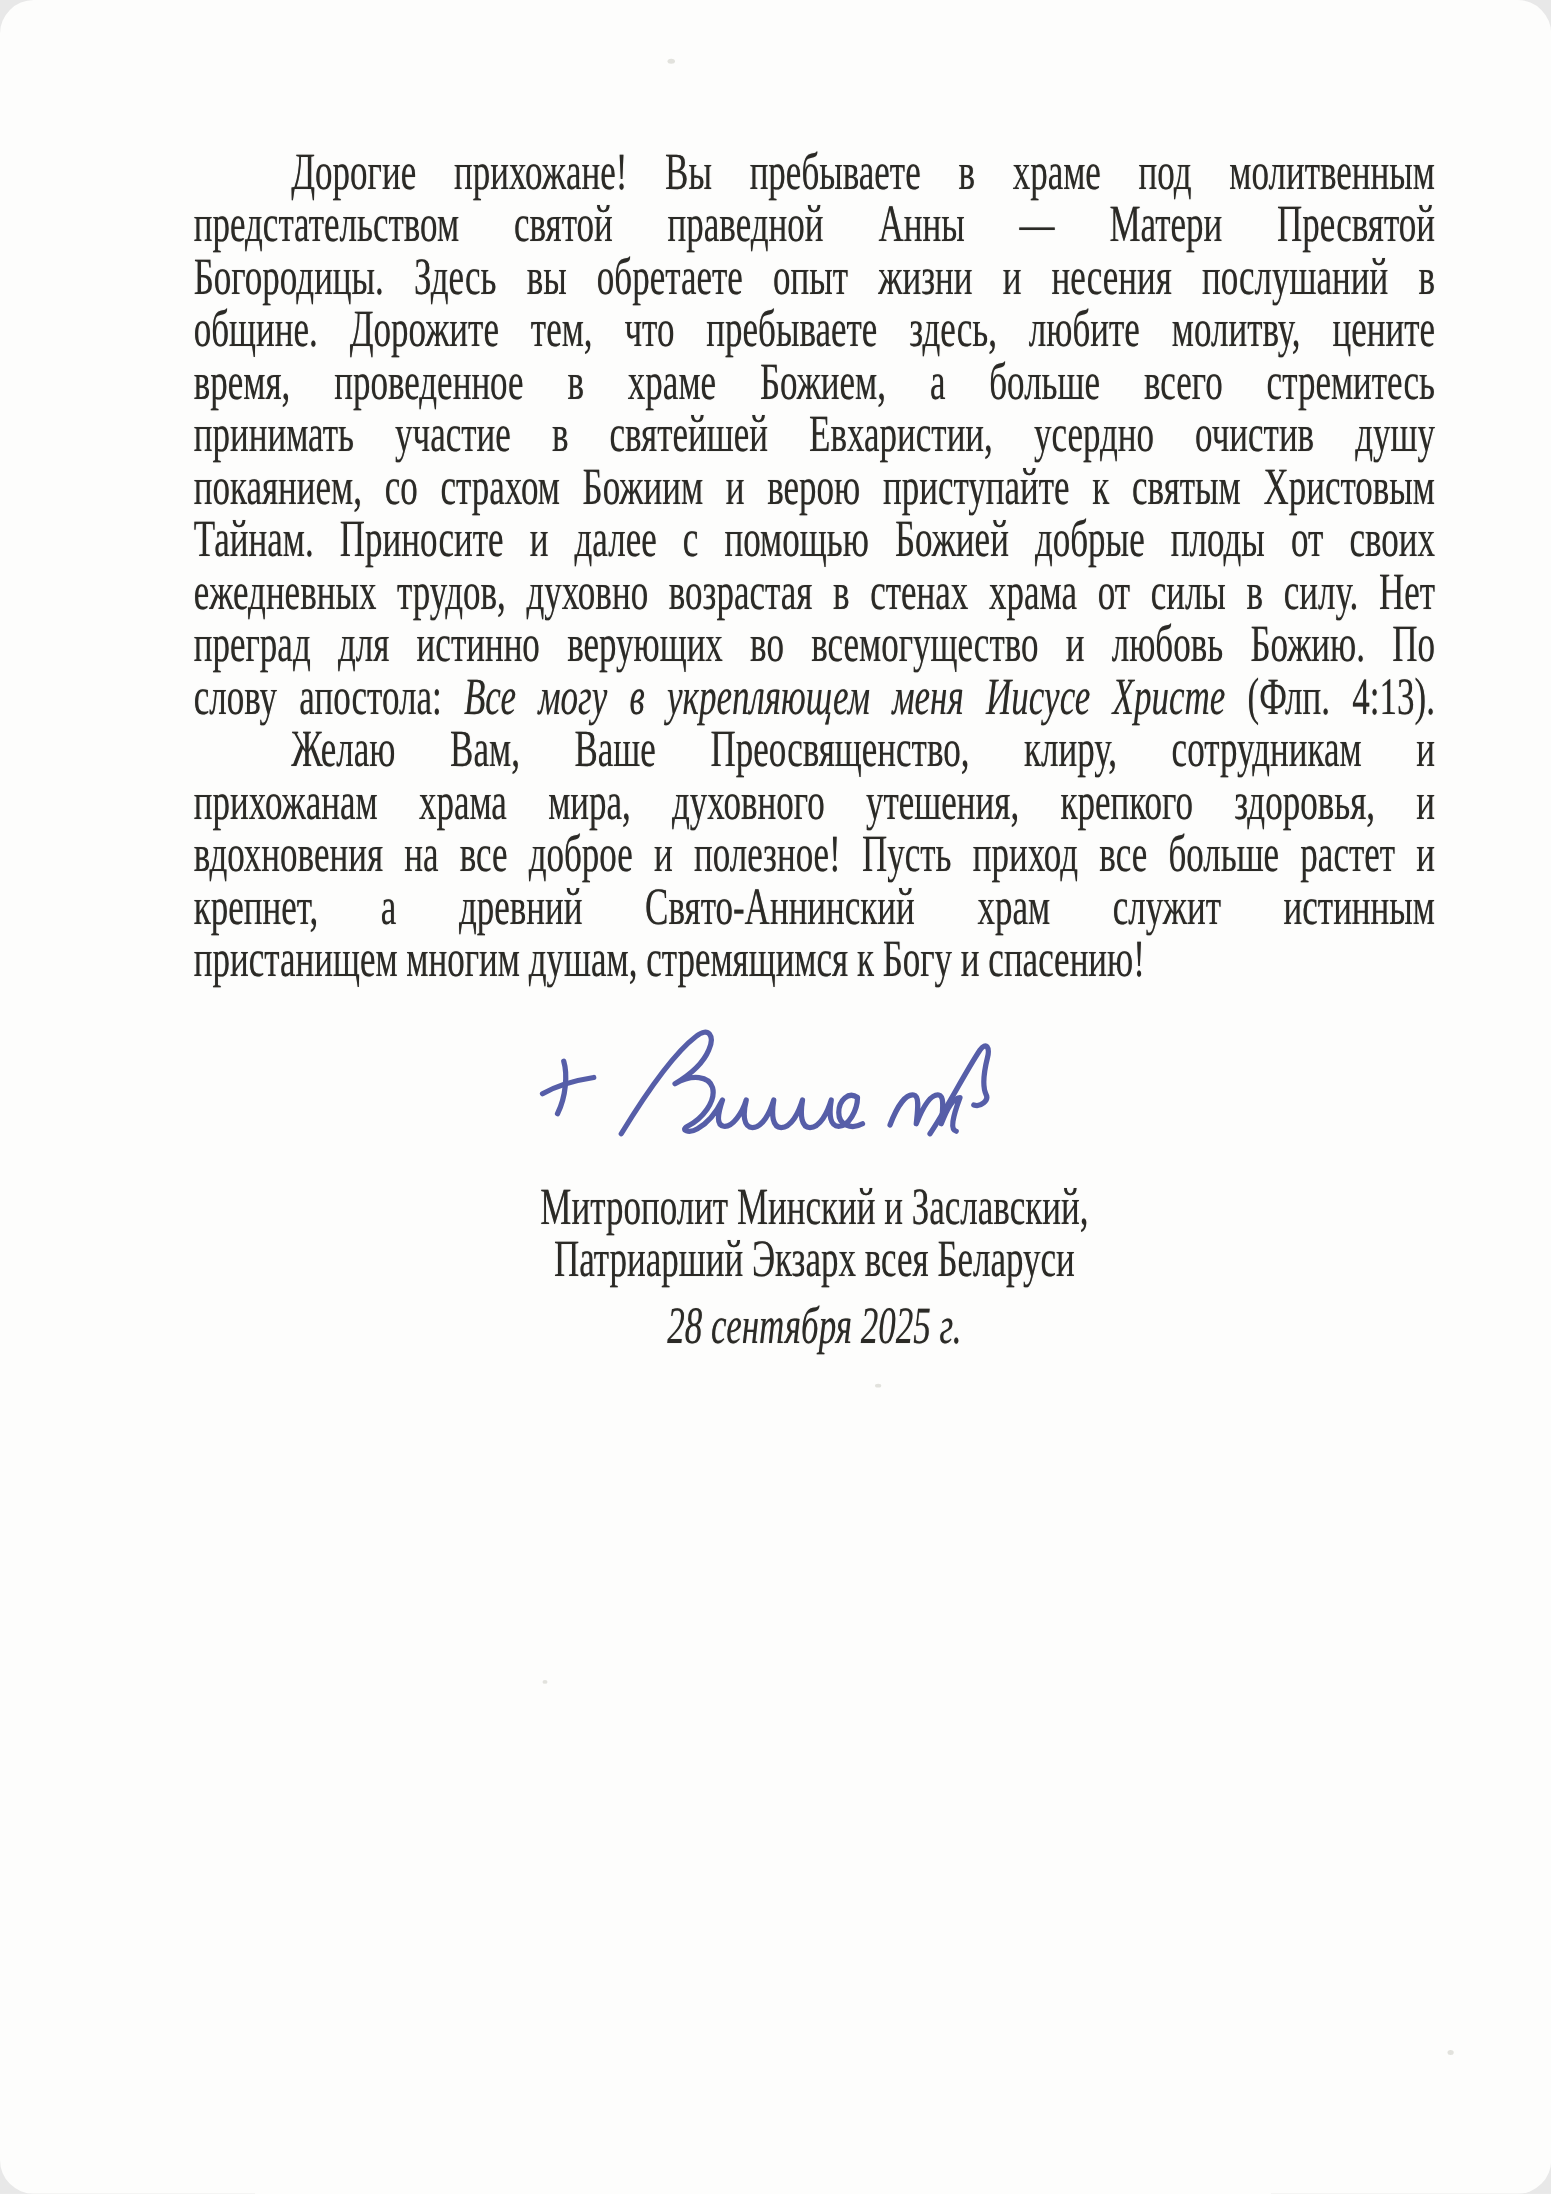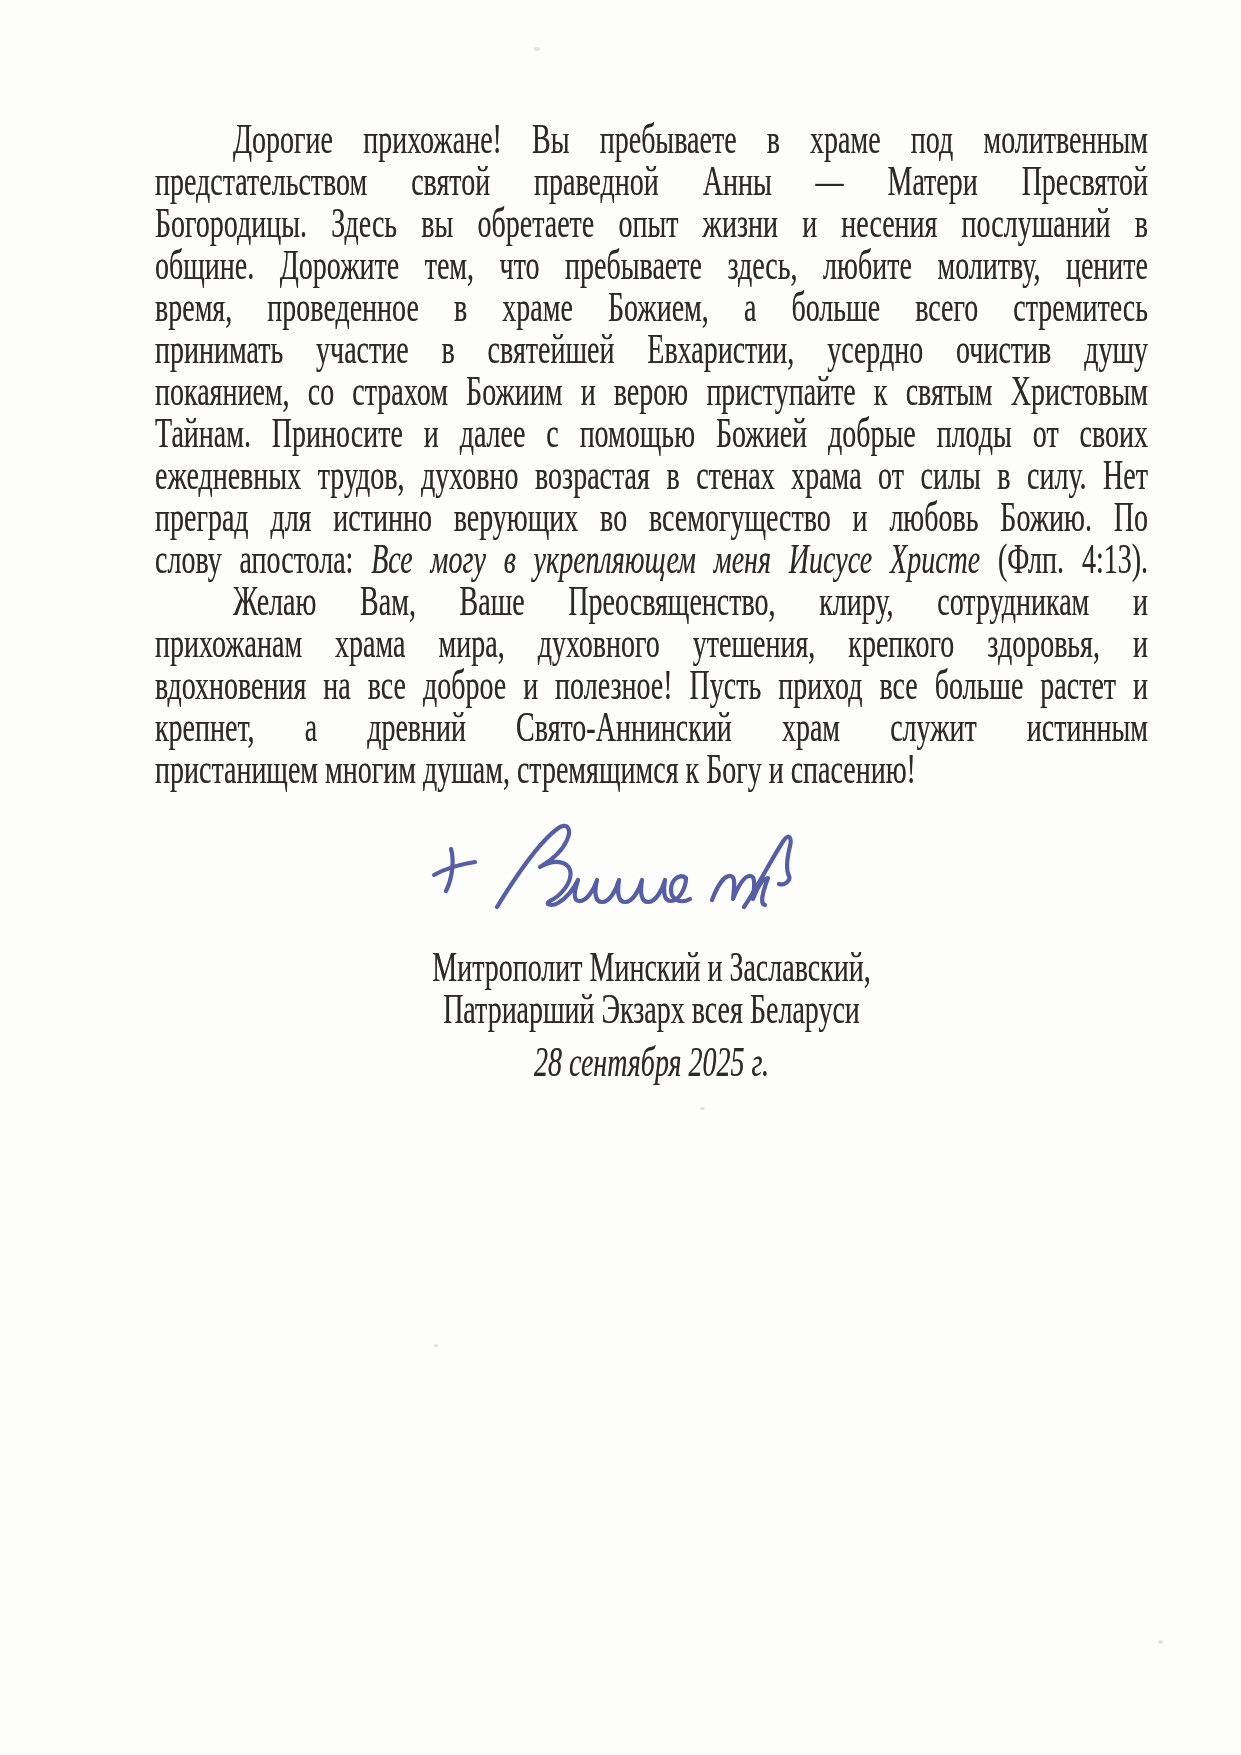--- a/index.html
+++ b/index.html
@@ -4,20 +4,21 @@
 <style>
   html, body { margin: 0; padding: 0; background: #e8e8e8; }
   .page {
     position: relative;
     width: 1241px;
     height: 1755px;
     background: #fdfdfc;
     overflow: hidden;
     font-family: "Liberation Serif", serif;
     color: #2b2a26;
+    border-radius: 27px;
   }
   
   .textblock {
     position: absolute;
     left: 155px;
     top: 118px;
     width: 993px;
     transform: scaleY(1.5);
     transform-origin: top left;
     font-size: 28px;

